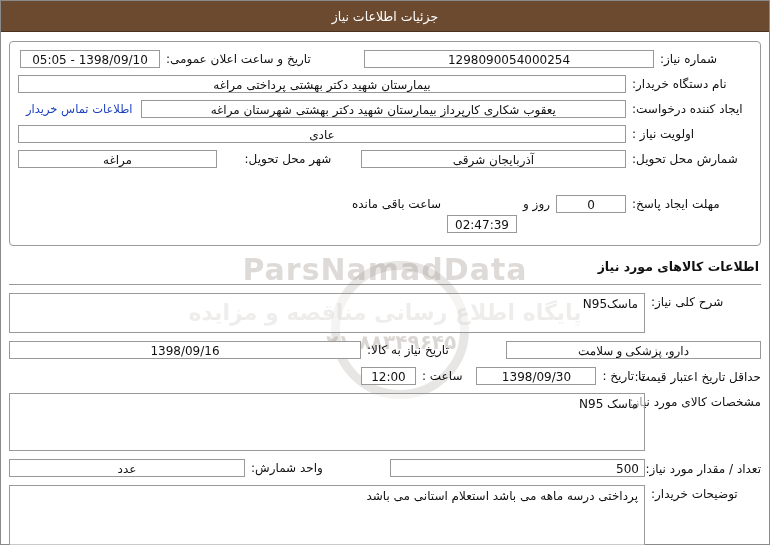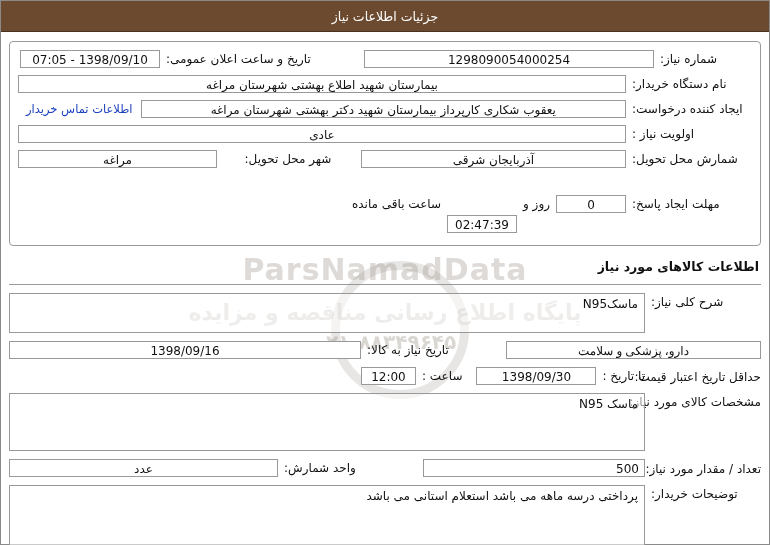--- a/index.html
+++ b/index.html
@@ -186,27 +186,27 @@
     <div class="wm3">۰۲۱-۸۸۳۴۹۶۴۵</div>
   </div>
 
   <div class="panel panel-top">
 
     <div class="row">
       <div class="lbl w-lbl-1">شماره نیاز:</div>
       <div class="fld center" style="width:290px;">1298090054000254</div>
       <div class="spacer-8"></div>
       <div class="lbl" style="width:190px;">تاریخ و ساعت اعلان عمومی:</div>
-      <div class="fld center" style="width:140px;">1398/09/10 - 07:05</div>
+      <div class="fld center" style="width:140px;">1398/09/10 - 05:05</div>
       <div class="grow"></div>
     </div>
 
     <div class="row">
       <div class="lbl w-lbl-2">نام دستگاه خریدار:</div>
-      <div class="fld center grow">بیمارستان شهید اطلاع بهشتی شهرستان مراغه</div>
+      <div class="fld center grow">بیمارستان شهید دکتر بهشتی پرداختی مراغه</div>
     </div>
 
     <div class="row">
       <div class="lbl w-lbl-2">ایجاد کننده درخواست:</div>
       <div class="fld center grow">یعقوب شکاری کارپرداز بیمارستان شهید دکتر بهشتی شهرستان مراغه</div>
       <a class="link" href="#">اطلاعات تماس خریدار</a>
     </div>
 
     <div class="row">
       <div class="lbl w-lbl-2">اولویت نیاز :</div>
@@ -259,21 +259,21 @@
       <div class="grow"></div>
     </div>
 
     <div class="sec-row">
       <div class="sec-lbl">مشخصات کالای مورد نیاز:</div>
       <div class="box ta-2 grow">ماسک N95</div>
     </div>
 
     <div class="sec-row" style="align-items:center;">
       <div class="sec-lbl">تعداد / مقدار مورد نیاز:</div>
-      <div class="fld rightt" style="width:222px;text-align:right;">500</div>
+      <div class="fld rightt" style="width:255px;text-align:right;">500</div>
       <div class="spacer-8"></div>
       <div class="inline-lbl" style="width:125px; text-align:left;">واحد شمارش:</div>
       <div class="fld center grow">عدد</div>
     </div>
 
     <div class="sec-row">
       <div class="sec-lbl">توضیحات خریدار:</div>
       <div class="box ta-3 grow">پرداختی درسه ماهه می باشد استعلام استانی می باشد</div>
     </div>
 

